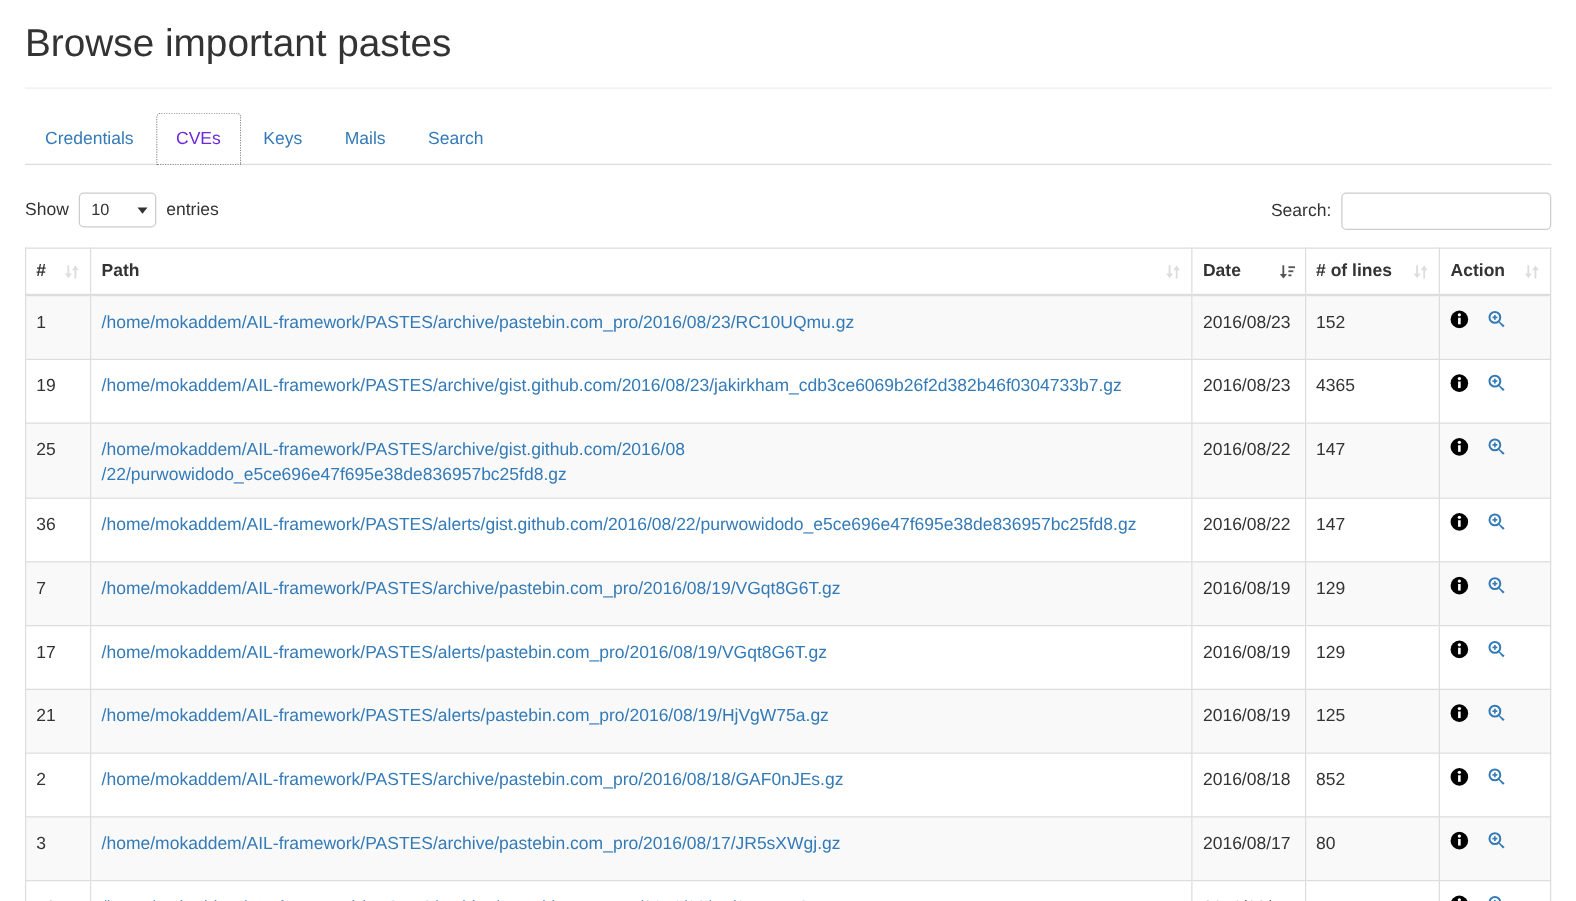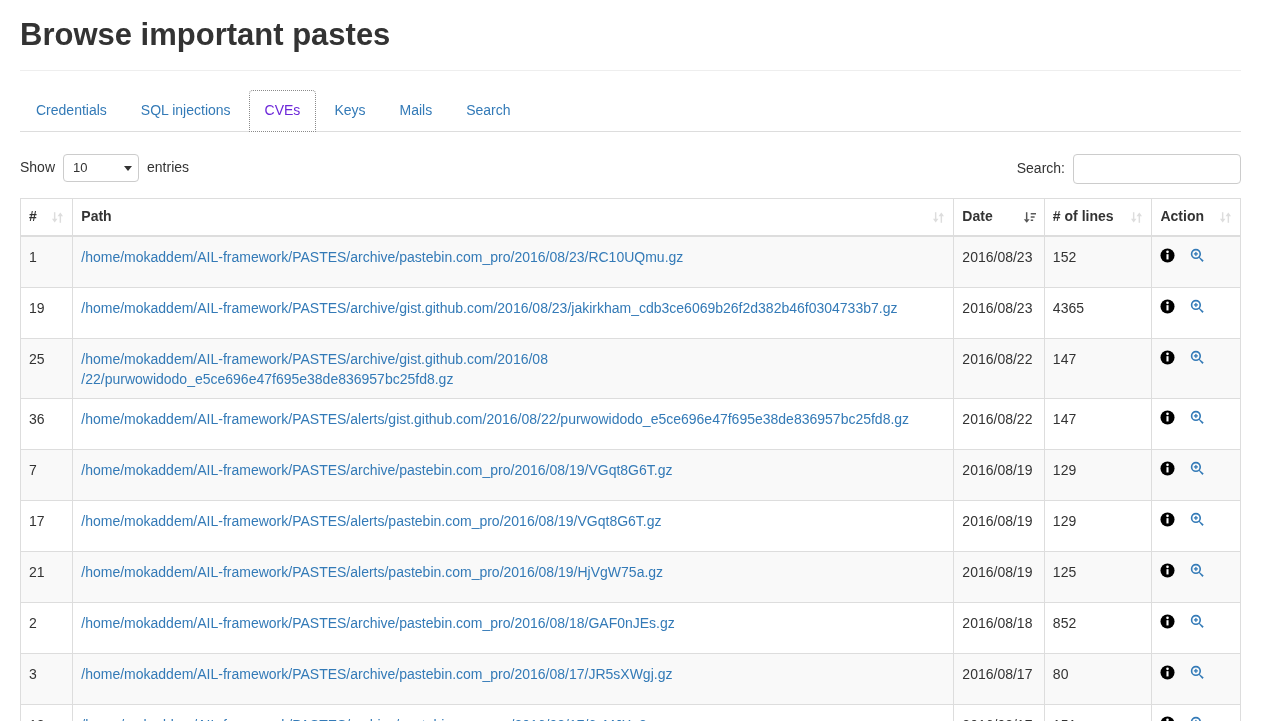--- a/index.html
+++ b/index.html
@@ -6,39 +6,39 @@
   html, body { margin: 0; padding: 0; }
   body {
     width: 1261px; height: 721px; overflow: hidden;
     background: #fff; color: #333;
     font-family: "Liberation Sans", sans-serif;
     font-size: 14px; line-height: 1.42857;
   }
   .container { padding: 0 20px; }
 
   
-  .page-title { font-size: 31px; font-weight: 700; margin: 13px 0 13px; color: #333; }
+  .page-title { font-size: 31px; font-weight: 400; margin: 13px 0 13px; color: #333; }
   .title-rule { border: 0; border-top: 1px solid #eee; margin: 0 0 19px 0; }
 
   
   .nav-tabs { list-style: none; margin: 0; padding: 0; display: flex; border-bottom: 1px solid #ddd; }
   .nav-tabs li { margin-right: 2px; margin-bottom: -1px; }
   .tab-link {
     display: block; padding: 10px 15px; color: #337ab7; text-decoration: none;
     border: 1px solid transparent; border-radius: 4px 4px 0 0; cursor: pointer;
   }
   .nav-tabs li.active .tab-link { color: #6d28d9; background: #fff; border: 1px dotted #8a8a8a; }
 
   
   .controls { margin-top: 22px; display: flex; justify-content: space-between; align-items: flex-start; }
   .show-group, .search-group { display: flex; align-items: center; gap: 8px; }
   .select-wrap { position: relative; display: inline-block; }
   .page-size {
     appearance: none; -webkit-appearance: none; -moz-appearance: none;
-    width: 76px; height: 28px; padding: 3px 18px 3px 9px;
+    width: 62px; height: 28px; padding: 3px 18px 3px 9px;
     border: 1px solid #ccc; border-radius: 4px; background: #fff;
     font: inherit; font-size: 13px; color: #333;
   }
   .select-wrap::after {
     content: ""; position: absolute; right: 7px; top: 12px; width: 0; height: 0;
     border-left: 4px solid transparent; border-right: 4px solid transparent;
     border-top: 5px solid #333; pointer-events: none;
   }
   .search-input {
     width: 168px; height: 30px; border: 1px solid #ccc; border-radius: 4px;
@@ -63,23 +63,20 @@
 
 <div class="container">
 
   <h1 class="page-title">Browse important pastes</h1>
   <hr class="title-rule">
 
   <ul class="nav-tabs">
     <li>
         <a class="tab-link">Credentials</a>
       </li>
-    <li>
-        <a class="tab-link">SQL injections</a>
-      </li>
     <li class="active">
         <a class="tab-link">CVEs</a>
       </li>
     <li>
         <a class="tab-link">Keys</a>
       </li>
     <li>
         <a class="tab-link">Mails</a>
       </li>
     <li>

